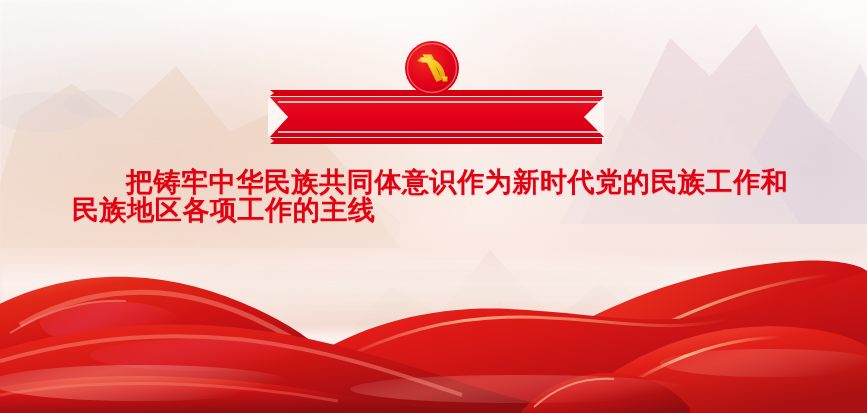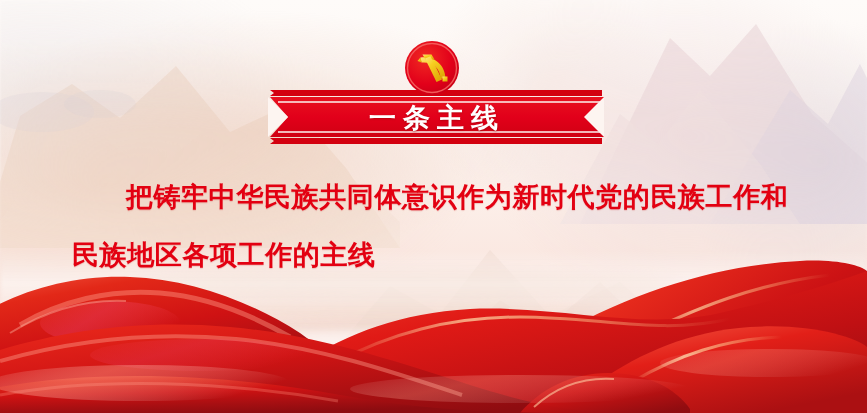--- a/index.html
+++ b/index.html
@@ -130,21 +130,21 @@
 
   
   .headline {
     position: absolute;
     left: 72px;
     top: 168px;
     width: 730px;
     z-index: 8;
     color: #e30011;
     font-size: 27px;
-    line-height: 58px;
+    line-height: 28px;
     font-weight: bold;
     letter-spacing: 0.6px;
     text-indent: 54px;
     font-family: "DejaVu Sans", "Liberation Sans", sans-serif;
     text-shadow: 0 1px 1px rgba(190,0,10,0.18);
   }
 </style>
 </head>
 <body>
 
@@ -313,17 +313,16 @@
       <path d="M336,11 L316,31 L336,51 Z" fill="#fdf5f1"></path>
       <path d="M0,11 L20,31 L0,51 Z" fill="#fdf5f1"></path>
 
       <path d="M10,16 L332,16" stroke="#fdf5f1" stroke-width="1.6" fill="none"></path>
       <path d="M10,46 L332,46" stroke="#fdf5f1" stroke-width="1.6" fill="none"></path>
 
       <path d="M2,52 L334,52 L334,58 L2,58 L6,55 Z" fill="#d3000f"></path>
     </svg>
   </div>
 
-  <div class="ribbon-label">一条主线</div>
 
   <div class="headline">把铸牢中华民族共同体意识作为新时代党的民族工作和民族地区各项工作的主线</div>
 
 </div>
 
 </body></html>

